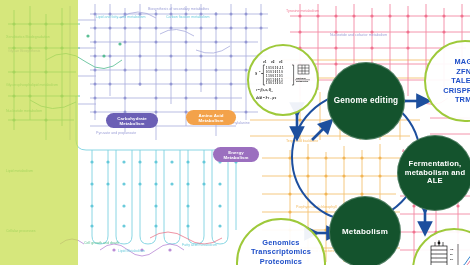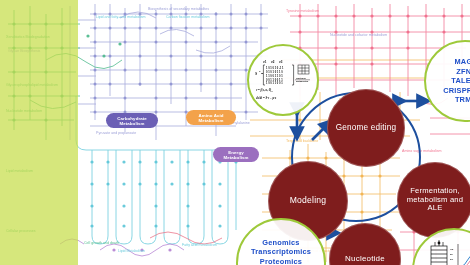--- a/index.html
+++ b/index.html
@@ -19,22 +19,22 @@
         font-size:4.4px;line-height:1.15;text-align:center;
         padding:2.5px 4px;letter-spacing:.1px;font-weight:bold;
         white-space:pre-line;}
   .pill.purple{background:#6b5fb5;}
   .pill.orange{background:#f3a24a;}
   .pill.violet{background:#9b6fbf;}
 
   
   .node{position:absolute;border-radius:50%;display:flex;
         align-items:center;justify-content:center;text-align:center;}
-  .node.blue{background:#7f1d1d;color:#ffffff;font-weight:normal;
-             box-shadow:0 0 0 1px rgba(255,255,255,.25) inset;margin-top:27px;}
+  .node.blue{background:#14532d;color:#ffffff;font-weight:bold;
+             box-shadow:0 0 0 1px rgba(255,255,255,.25) inset;}
   .node.blue span{display:block;line-height:1.15;letter-spacing:.2px;}
 
   .node.green{background:rgba(255,255,255,.93);
               border:2.5px solid #9ec93a;color:#1f4fc8;font-weight:bold;}
   .node.green .lines{line-height:1.3;white-space:pre-line;letter-spacing:.2px;}
 
   
   .ring{position:absolute;border:2.4px solid #1d4f9e;border-radius:50%;
         background:transparent;}
 
@@ -361,26 +361,23 @@
     <span>Genome editing</span>
   </div>
 
   <div class="node blue" style="left:397px;top:135px;width:76px;height:76px;font-size:7.6px;">
     <span style="white-space:pre-line">Fermentation,
 metabolism and
 ALE</span>
   </div>
 
   <div class="node blue" style="left:329px;top:196px;width:72px;height:72px;font-size:8px;">
-    <span>Nucleotide</span>
-  </div>
-
-  <div class="node blue" style="left:268px;top:134px;width:80px;height:80px;font-size:8.6px;">
-    <span>Modeling</span>
-  </div>
+    <span>Metabolism</span>
+  </div>
+
 
   <div class="node green" style="left:247px;top:44px;width:68px;height:68px;">
     <div class="eqart">
       <svg width="58" height="44" viewBox="0 0 58 44">
 
         <g fill="#111" font-size="3" font-family="Liberation Sans, sans-serif" font-weight="bold">
           <text x="9" y="5">v1</text>
             <text x="17" y="5">v2</text>
             <text x="25" y="5">v3</text>
         </g>

